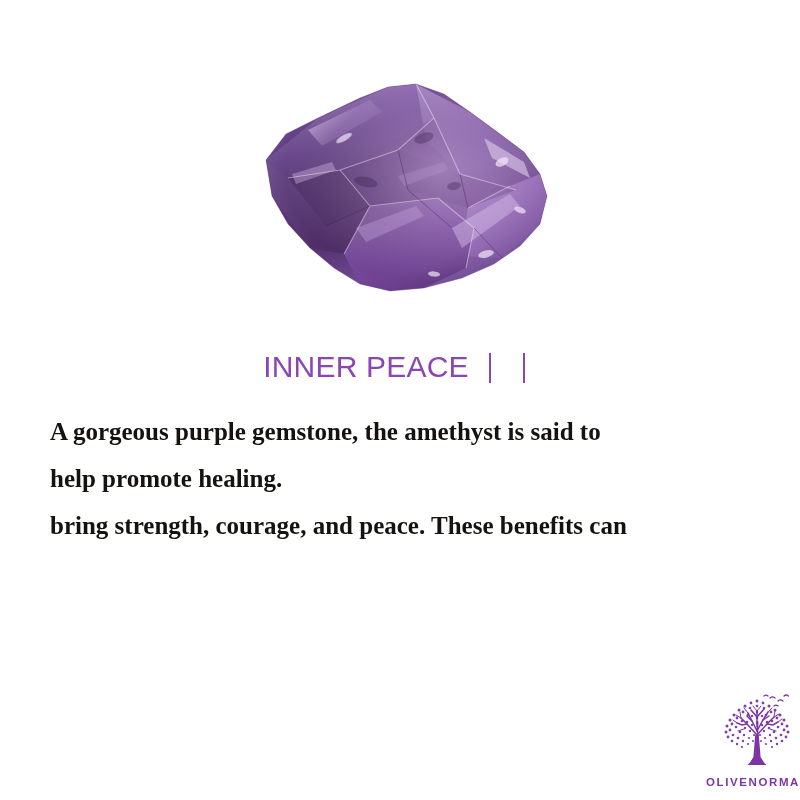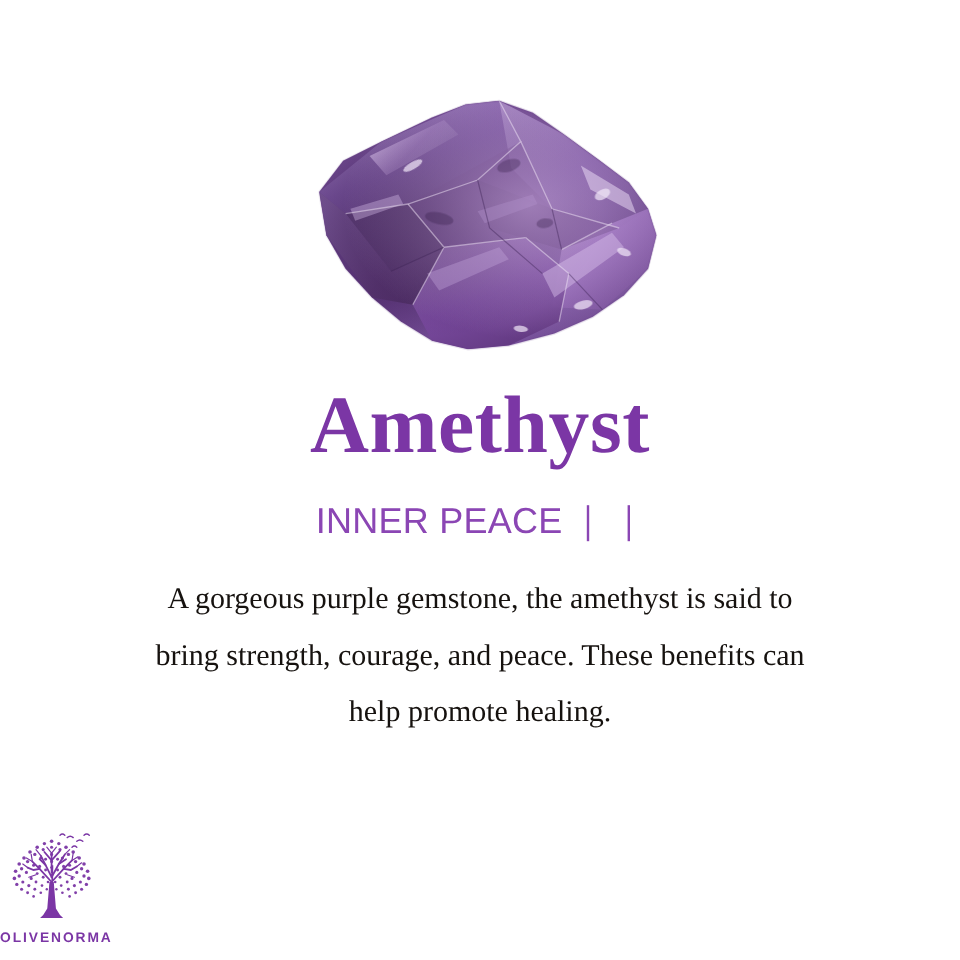--- a/index.html
+++ b/index.html
@@ -75,37 +75,38 @@
     background: #8b46b4;
     margin: 0 16px;
     position: relative;
     top: 1px;
   }
 
   
   .body-copy {
     margin-top: 24px;
     width: 700px;
-    text-align: center;
+    text-align: left;
     font-family: "Liberation Serif", "DejaVu Serif", serif;
     font-size: 25px;
     line-height: 47px;
     color: #16120f;
+    font-weight: bold;
   }
   .body-line { display: block; }
 
   
   .logo {
     position: absolute;
     left: 0;
     right: 0;
     bottom: 12px;
     display: flex;
     flex-direction: column;
-    align-items: flex-start;
+    align-items: flex-end;
   }
   .logo-mark { width: 86px; height: 84px; display: block; }
   .logo-word {
     margin-top: 1px;
     font-family: "Liberation Sans", sans-serif;
     font-size: 11.5px;
     font-weight: 700;
     letter-spacing: 1.6px;
     color: #7b36a5;
   }
@@ -223,32 +224,31 @@
             <ellipse cx="118" cy="104" rx="12" ry="5" transform="rotate(12 118 104)"></ellipse>
             <ellipse cx="206" cy="108" rx="7" ry="4" transform="rotate(-8 206 108)"></ellipse>
           </g>
         </g>
 
         <path d="M18,82 L38,56 L70,40 L112,20 L140,9 L168,6 L196,16 L222,34 L252,56 L276,74 L292,96 L299,118 L292,146 L272,168 L246,186 L214,200 L176,210 L142,213 L112,206 L86,190 L62,170 L40,146 L24,118 Z" fill="none" stroke="#6a4389" stroke-opacity="0.35" stroke-width="1"></path>
       </svg>
     </div>
   </div>
 
-  <h1 class="title">Amethyst</h1>
 
   <div class="keywords">
     <span class="kw">INNER PEACE</span>
     <span class="kw-sep"></span>
     <span class="kw-sep"></span>
   </div>
 
   <div class="body-copy">
     <span class="body-line">A gorgeous purple gemstone, the amethyst is said to</span>
+    <span class="body-line">help promote healing.</span>
     <span class="body-line">bring strength, courage, and peace. These benefits can</span>
-    <span class="body-line">help promote healing.</span>
   </div>
 
   <div class="logo">
     <svg class="logo-mark" viewBox="0 0 86 84" xmlns="http://www.w3.org/2000/svg">
       <g fill="#7b36a5">
 
         <path d="M41.2,44 L44.8,44 L46.6,66 L50,71.5 L52.6,74 L33.4,74 L36,71.5 L39.4,66 Z"></path>
         <path d="M43,30 L44.4,30 L44.2,46 L42.8,46 Z"></path>
 
         <g stroke="#7b36a5" stroke-width="1.5" fill="none" stroke-linecap="round">

